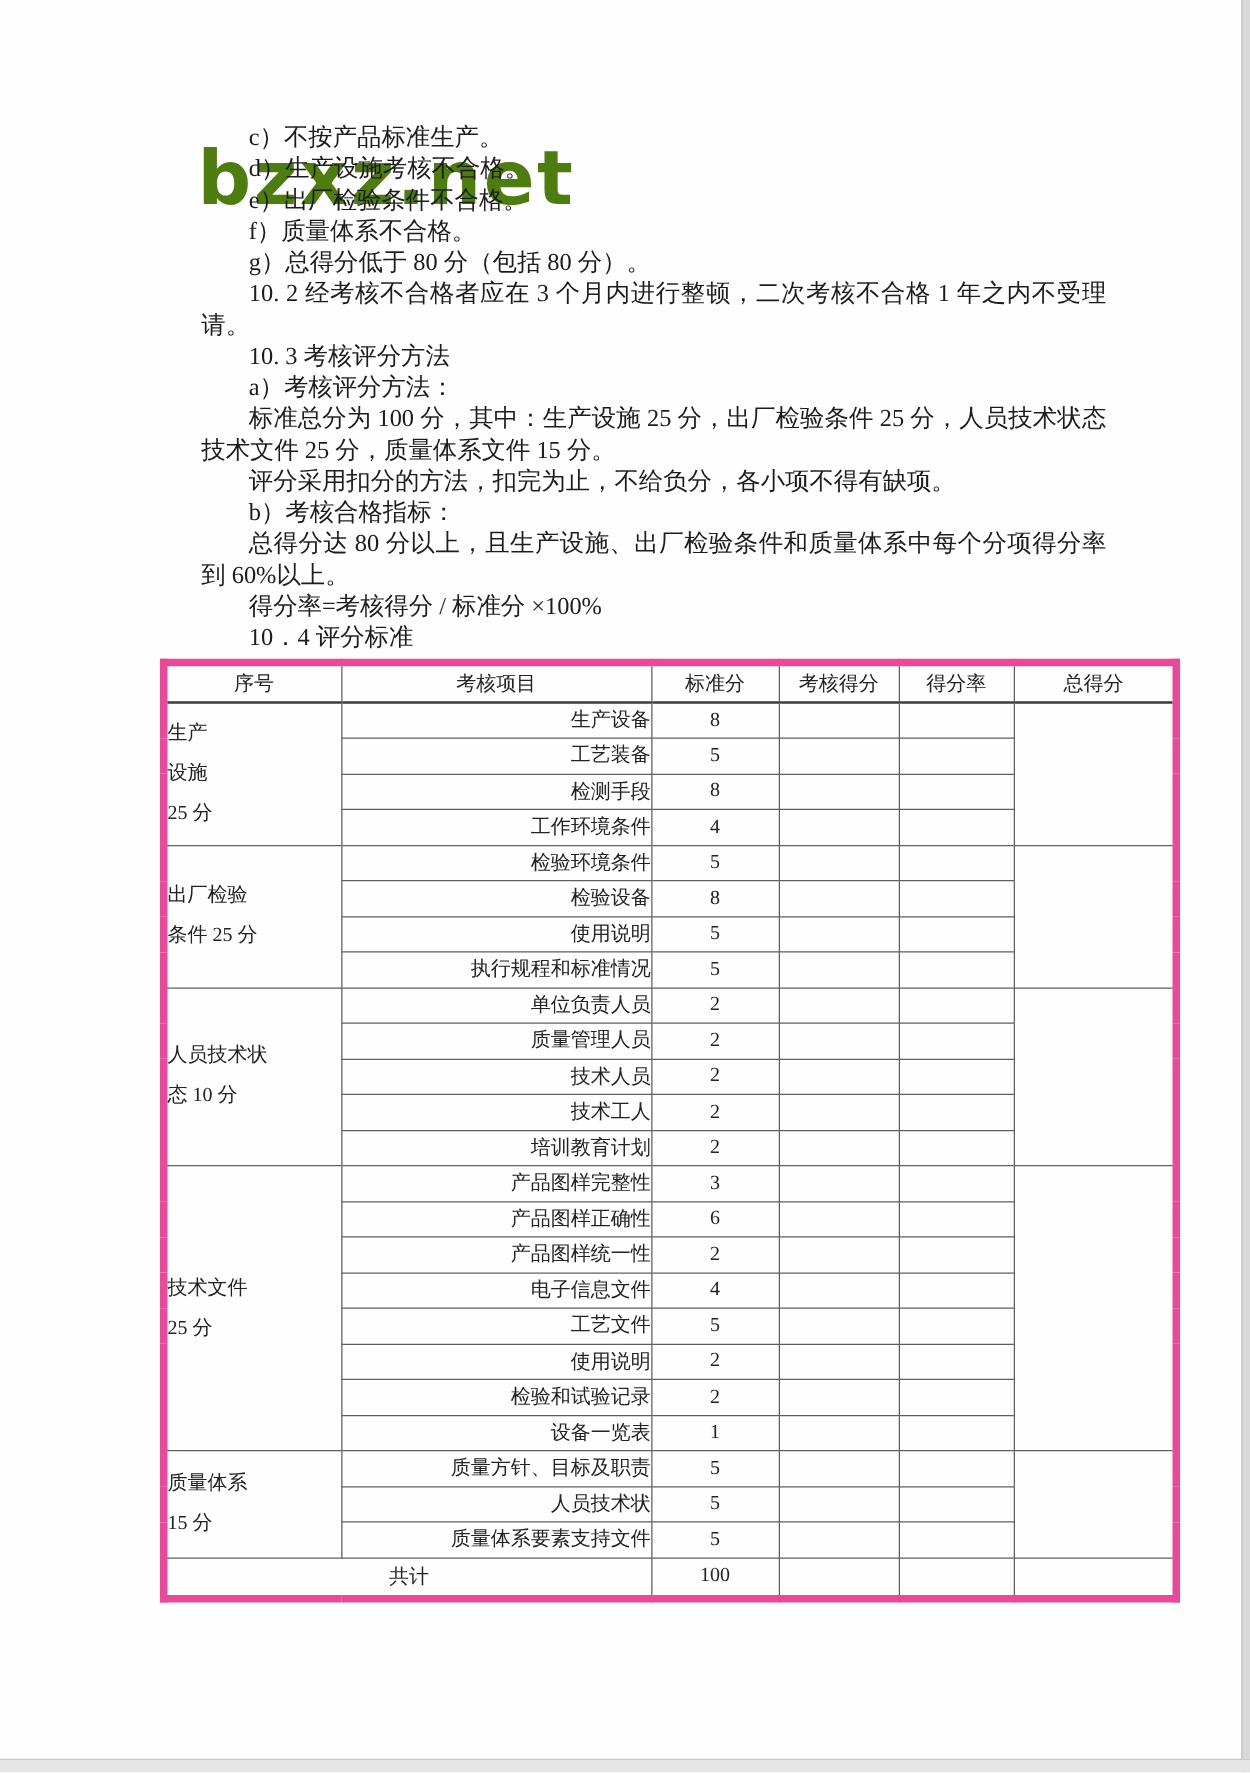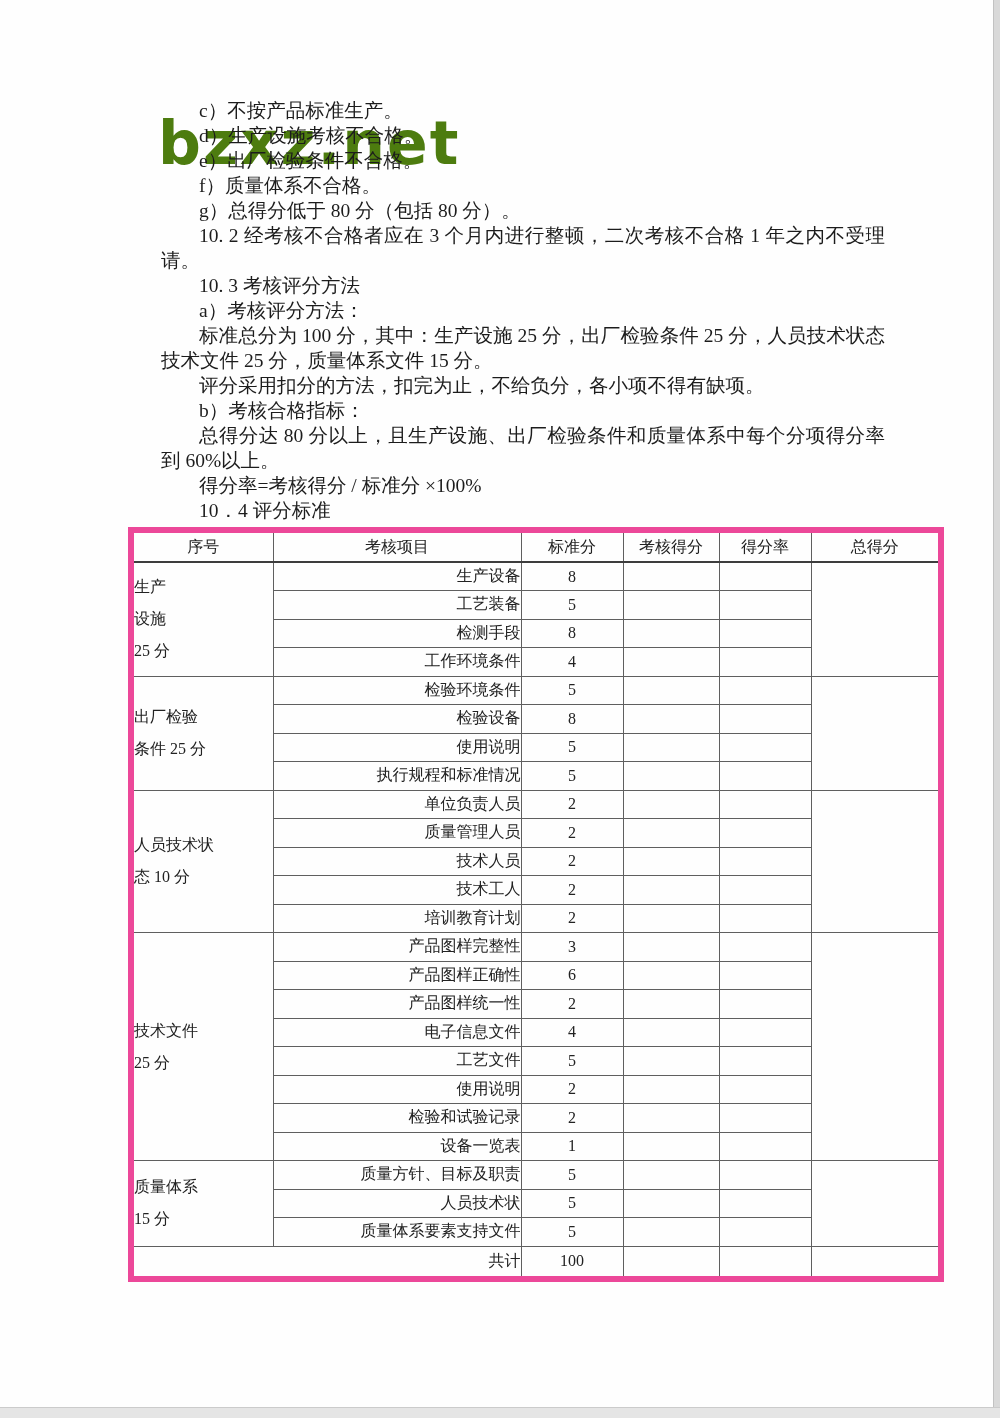--- a/index.html
+++ b/index.html
@@ -74,21 +74,21 @@
   .score-table td.item-cell {
     text-align: right;
     padding-left: 12px;
   }
   .score-table td.score-cell { text-align: center; }
   .score-table td.group-cell {
     text-align: left;
     line-height: 32px;
   }
   .score-table tr.total-row td { height: 33px; }
-  .score-table td.total-label-cell { text-align: right; margin-left: 24px; }
+  .score-table td.total-label-cell { text-align: center; margin-left: 24px; }
   .edge-right {
     position: absolute;
     top: 0; right: 0;
     width: 7px; height: 100%;
     background: #d9d9d9;
     border-left: 1px solid #c2c2c2;
     z-index: 2;
   }
   .edge-bottom {
     position: absolute;

